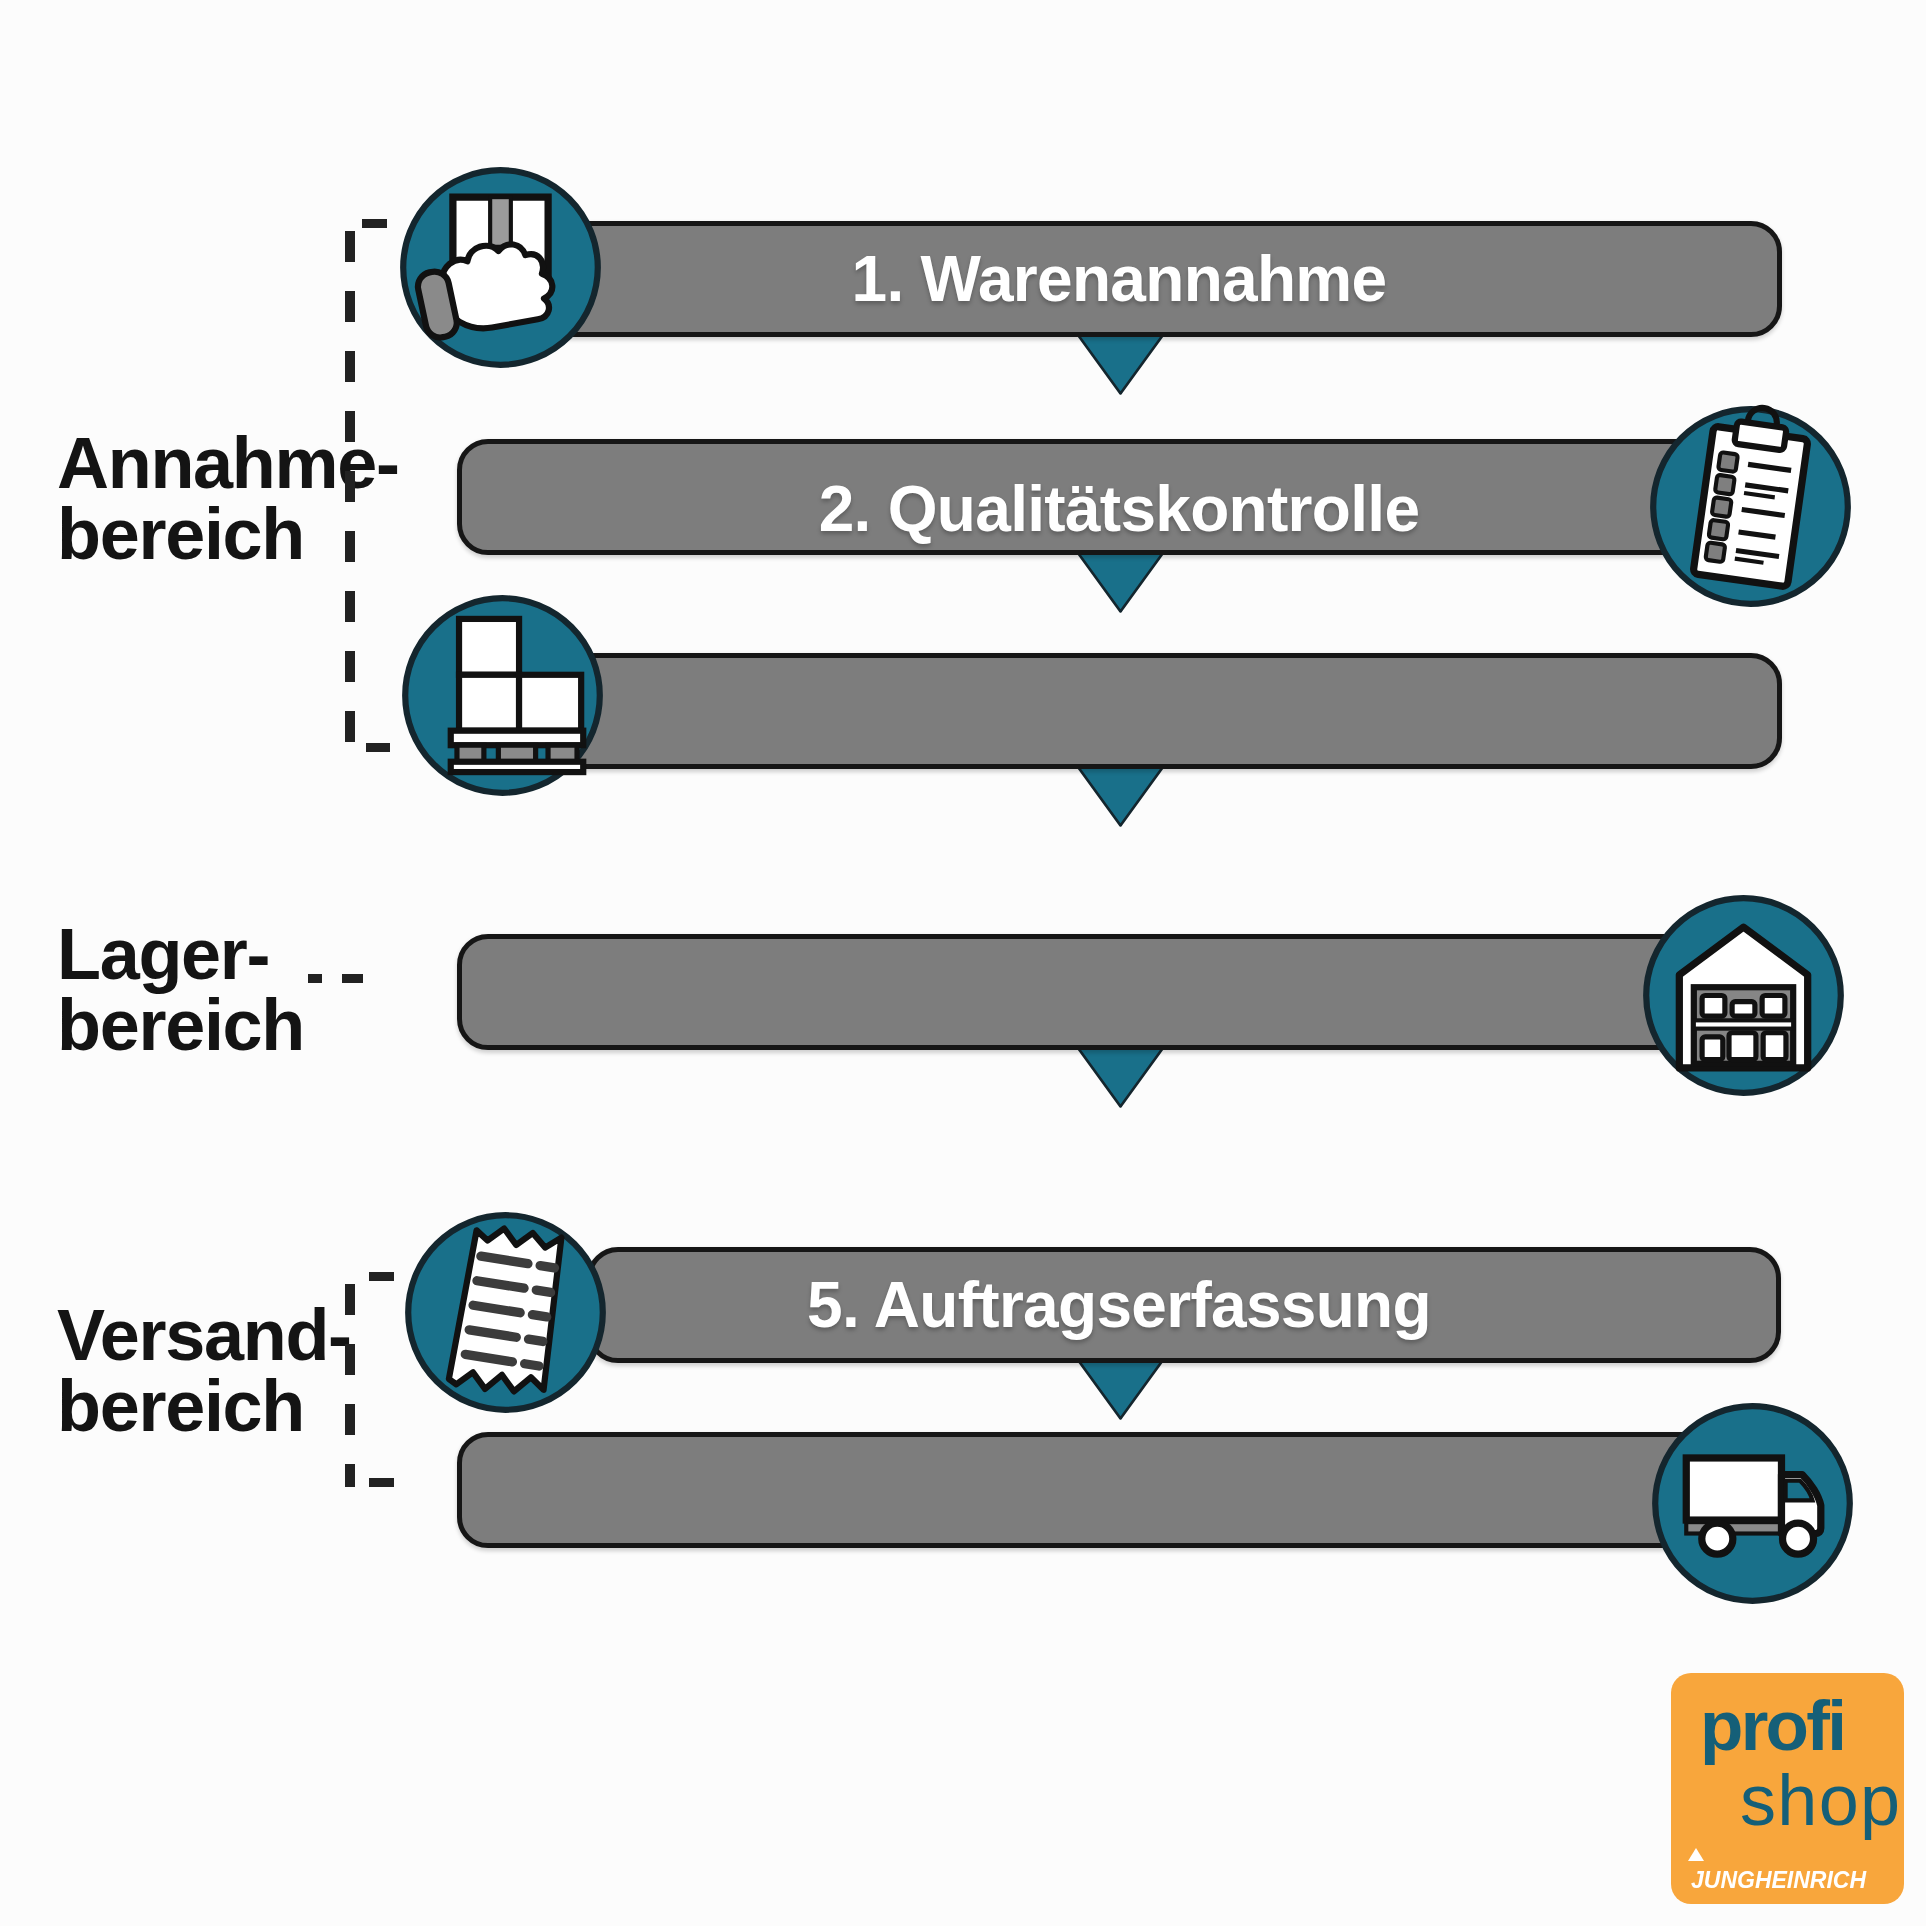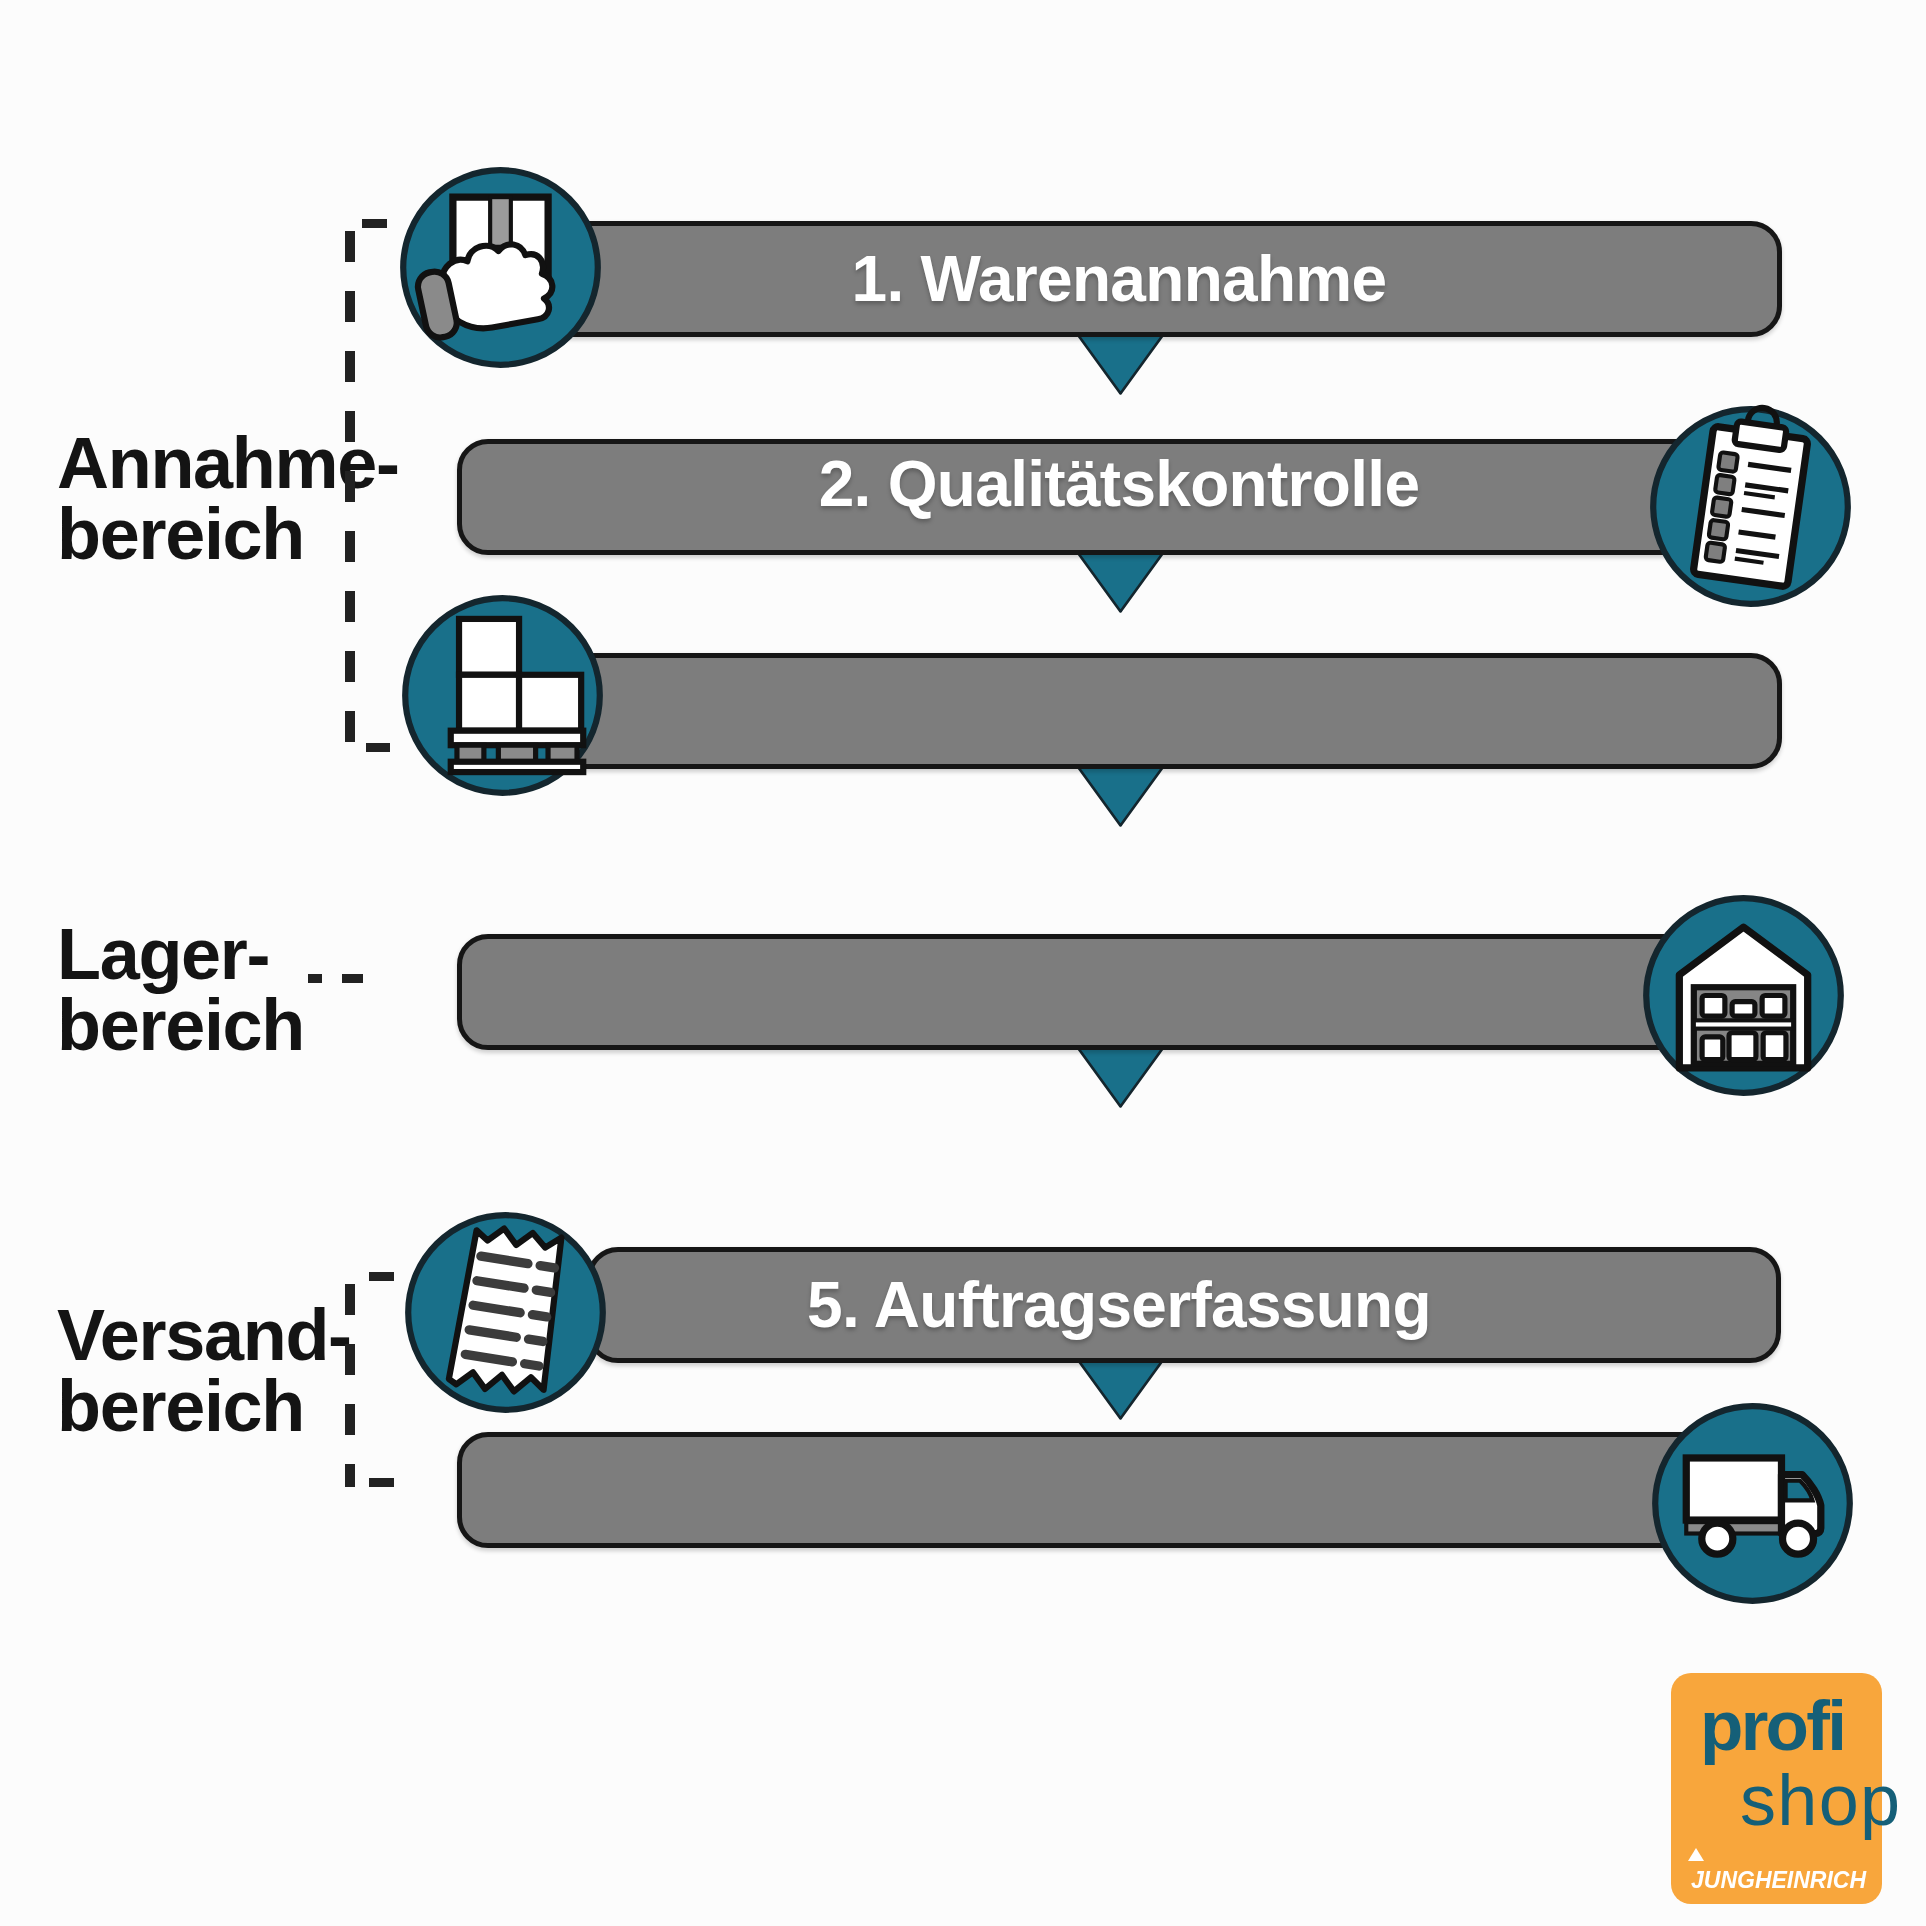--- a/index.html
+++ b/index.html
@@ -62,21 +62,21 @@
   
   .area-label{
     position:absolute;left:57px;
     color:var(--label-text);
     font-size:72px;font-weight:700;line-height:0.98;letter-spacing:-1.3px;
     white-space:pre-line;
   }
 
   
   .logo-box{
-    position:absolute;left:1671px;top:1673px;width:211px;height:231px;
+    position:absolute;left:1671px;top:1673px;width:233px;height:231px;
     background:var(--logo-orange);border-radius:20px;z-index:6;
   }
   .logo-profi{
     position:absolute;left:29px;top:12px;
     color:var(--logo-teal);font-size:71px;font-weight:800;letter-spacing:-2.7px;
   }
   .logo-shop{
     position:absolute;left:29px;top:86px;
     color:var(--logo-teal);font-size:72px;font-weight:400;letter-spacing:1.3px;margin-left:40px;
   }
@@ -132,21 +132,21 @@
     </svg>
 
   <div class="bar" style="left:465px;top:221px;width:1307px"></div>
   <div class="bar" style="left:457px;top:439px;width:1314px"></div>
   <div class="bar" style="left:465px;top:653px;width:1307px"></div>
   <div class="bar" style="left:457px;top:934px;width:1314px"></div>
   <div class="bar" style="left:587px;top:1247px;width:1184px"></div>
   <div class="bar" style="left:457px;top:1432px;width:1314px"></div>
 
   <div class="bar-text" style="top:221px">1. Warenannahme</div>
-  <div class="bar-text" style="top:426px">2. Qualitätskontrolle</div>
+  <div class="bar-text" style="top:451px">2. Qualitätskontrolle</div>
   <div class="bar-text" style="top:1247px">5. Auftragserfassung</div>
 
   <div class="icon" style="left:397px;top:164px">
     <svg viewBox="0 0 100 100">
       <circle class="c-teal" cx="50" cy="50" r="47" stroke="#14262e" stroke-width="3"></circle>
       <rect x="27" y="16" width="46" height="44" fill="#fff" stroke="#111" stroke-width="3.5"></rect>
       <rect x="45" y="16" width="10" height="24" fill="#9b9b9b" stroke="#111" stroke-width="2"></rect>
       <path d="M22,57 C21,50 28,44 34,47 C35,40 44,37 49,42 C53,37 60,38 62,44 C68,42 72,47 70,53 C76,55 77,62 71,65 C75,68 74,74 68,75 L46,79 C34,81 24,74 22,66 Z" fill="#fff" stroke="#111" stroke-width="3" stroke-linejoin="round"></path>
       <rect x="12" y="52" width="15" height="32" rx="7" fill="#8a8a8a" stroke="#111" stroke-width="3" transform="rotate(-12 19 68)"></rect>
     </svg>

